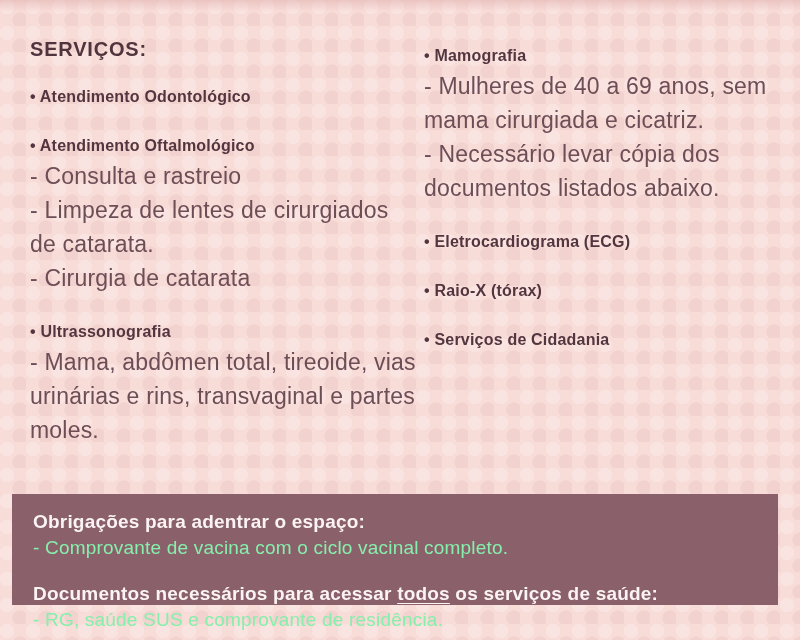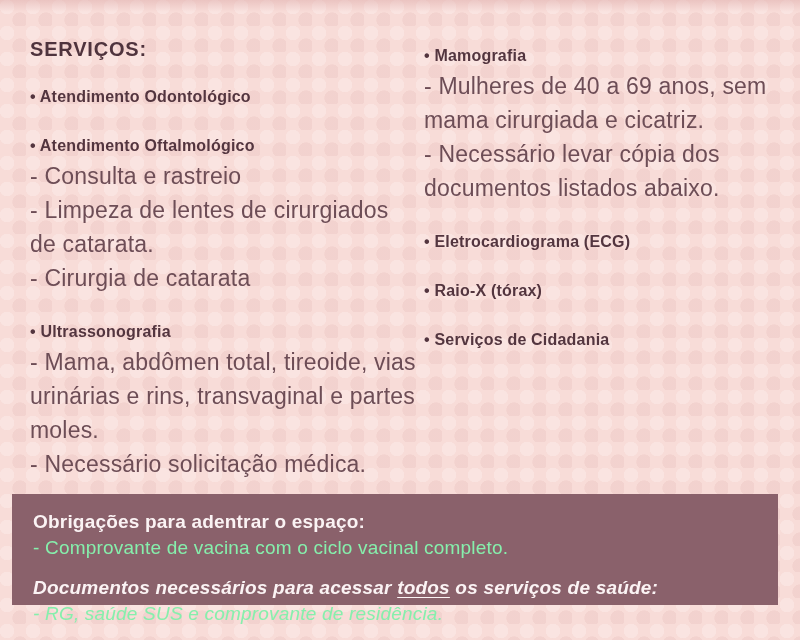--- a/index.html
+++ b/index.html
@@ -85,22 +85,21 @@
     line-height: 26px;
     letter-spacing: 0.2px;
   }
   .box-item {
     font-size: 19px;
     color: #86efac;
     line-height: 26px;
     letter-spacing: 0.2px;
   }
   .group-2 {
-    margin-top: 14px;
-    font-style: italic;
+    margin-top: 20px;
   }
   .u {
     text-decoration: underline;
     text-underline-offset: 3px;
   }
 </style>
 </head>
 <body>
 
 <div class="page">
@@ -115,21 +114,20 @@
     <div class="section">
       <div class="sec-title">• Atendimento Oftalmológico</div>
       <div class="sec-item">- Consulta e rastreio</div>
       <div class="sec-item">- Limpeza de lentes de cirurgiados de catarata.</div>
       <div class="sec-item">- Cirurgia de catarata</div>
     </div>
 
     <div class="section">
       <div class="sec-title">• Ultrassonografia</div>
       <div class="sec-item">- Mama, abdômen total, tireoide, vias urinárias e rins, transvaginal e partes moles.</div>
-      <div class="sec-item">- Necessário solicitação médica.</div>
     </div>
   </div>
 
   <div class="col col-right">
     <div class="section">
       <div class="sec-title">• Mamografia</div>
       <div class="sec-item">- Mulheres de 40 a 69 anos, sem mama cirurgiada e cicatriz.</div>
       <div class="sec-item">- Necessário levar cópia dos documentos listados abaixo.</div>
     </div>
 

